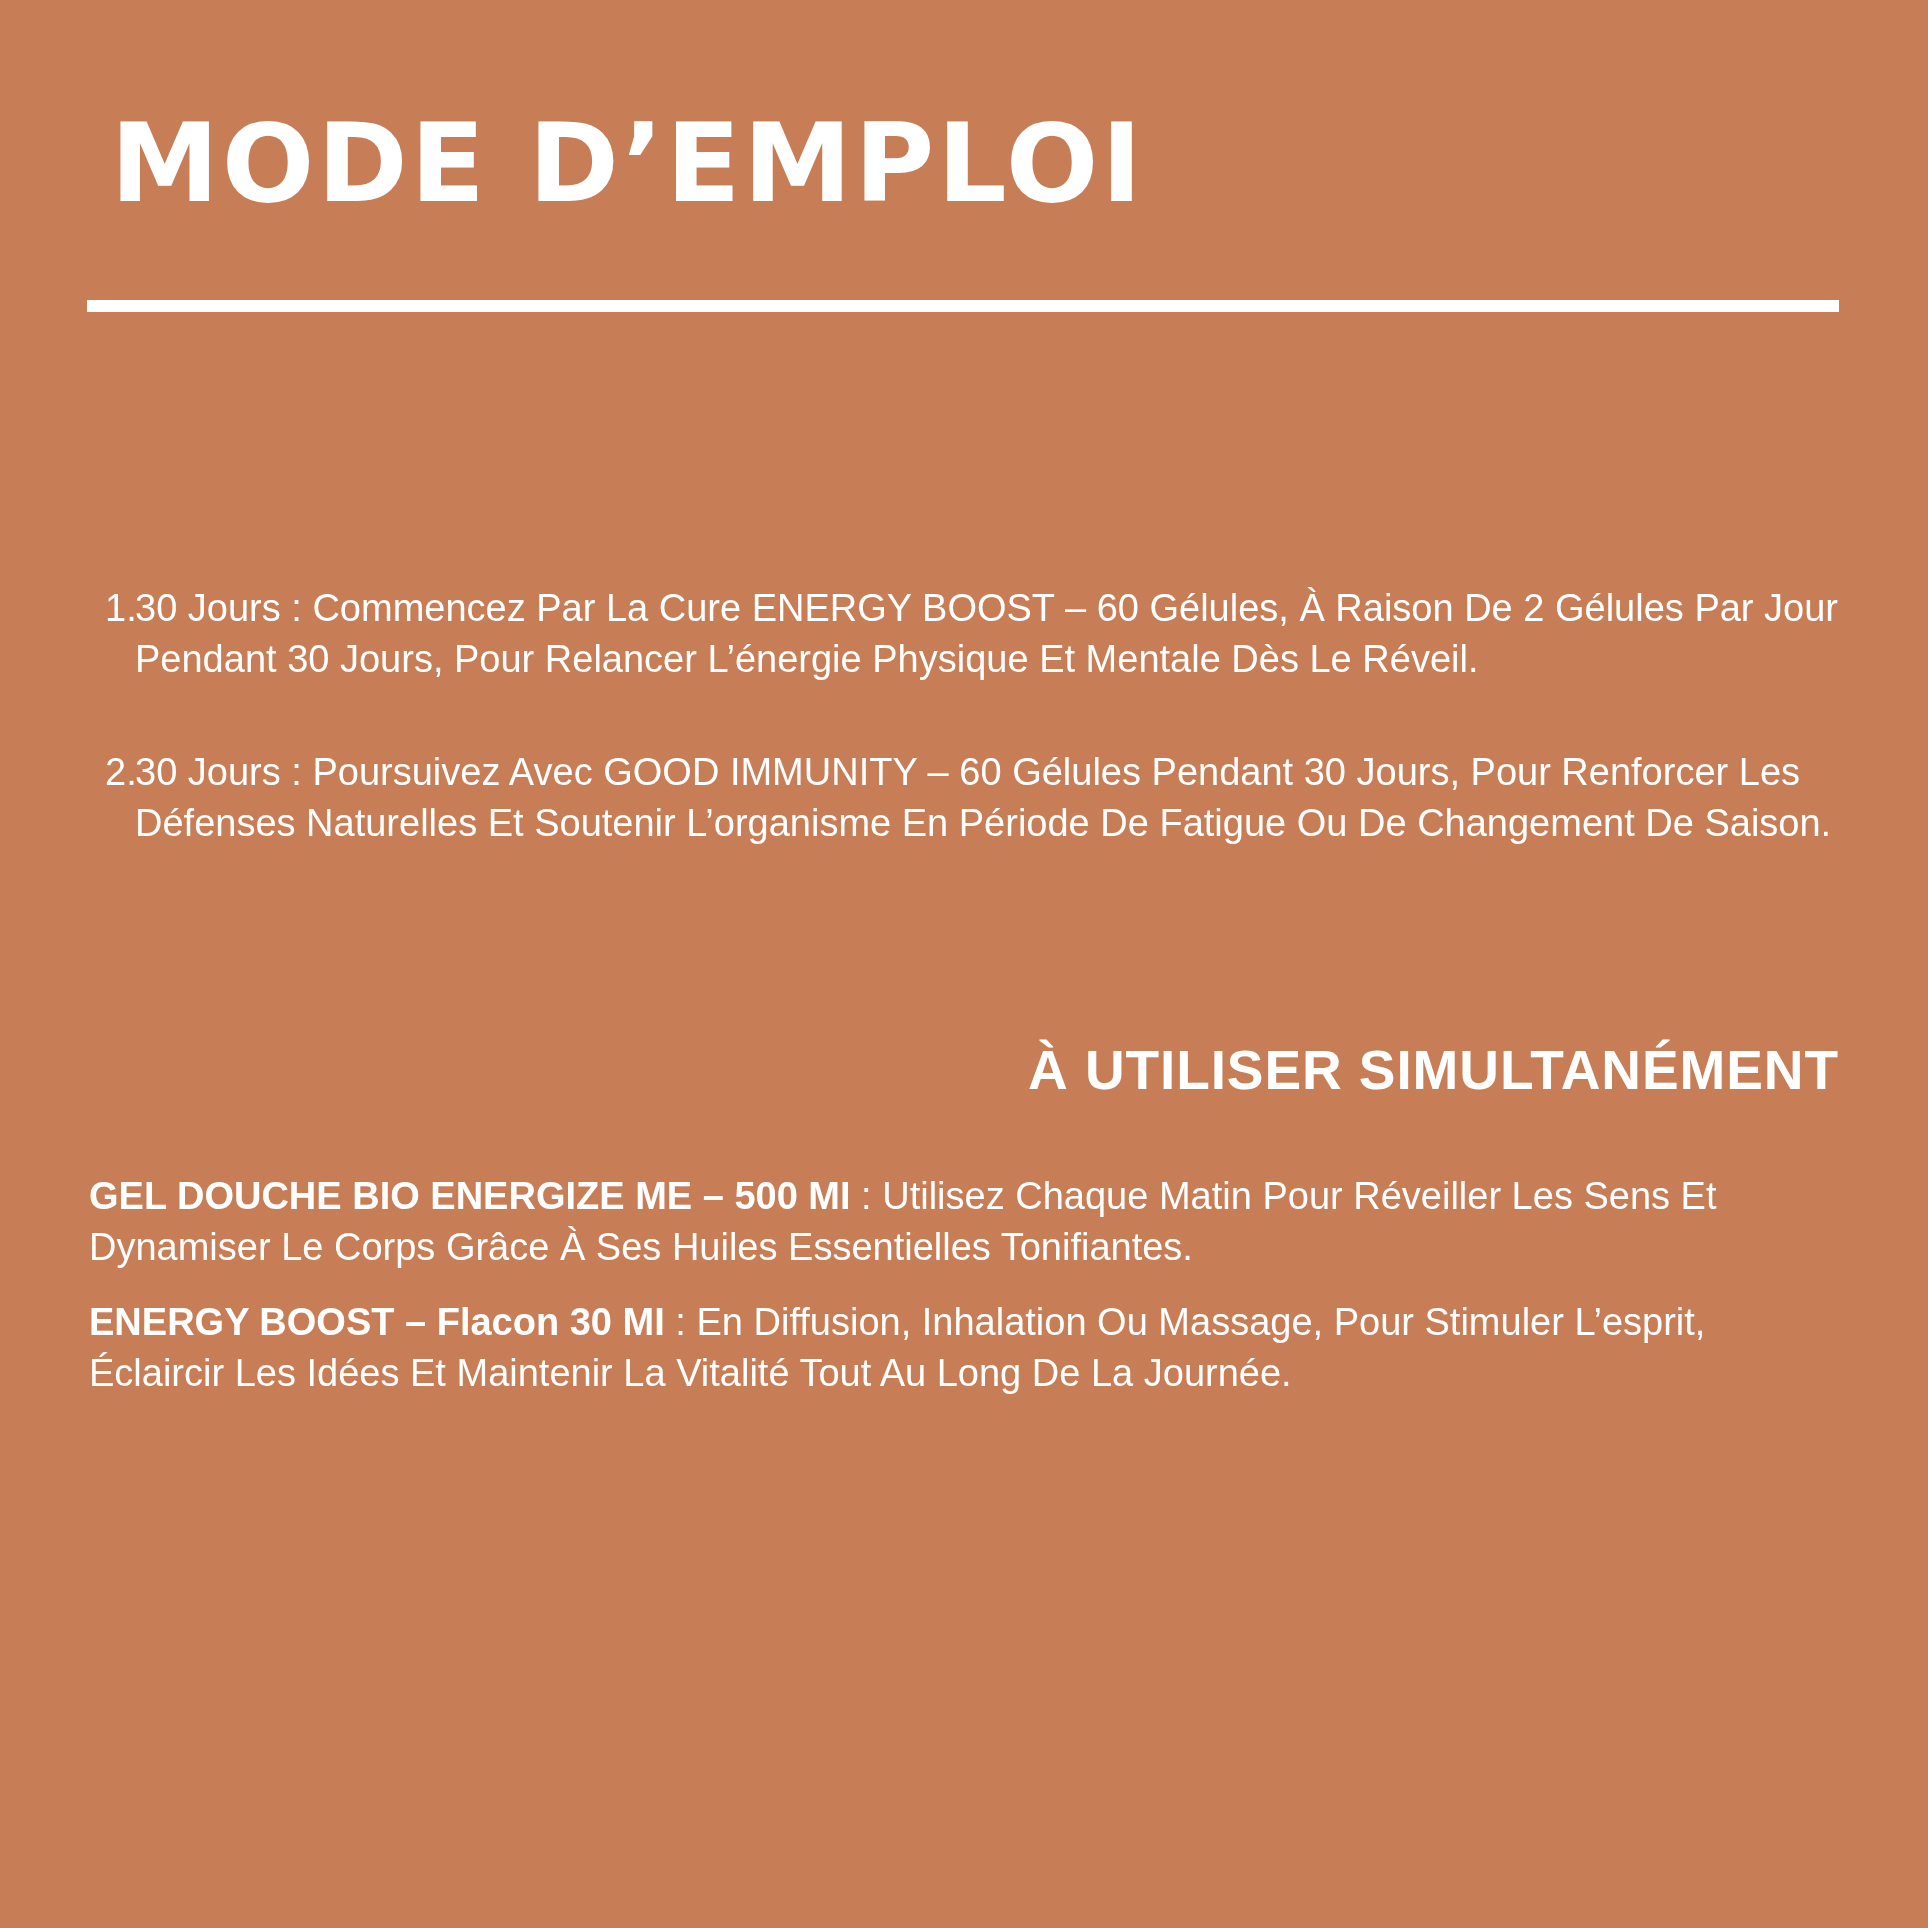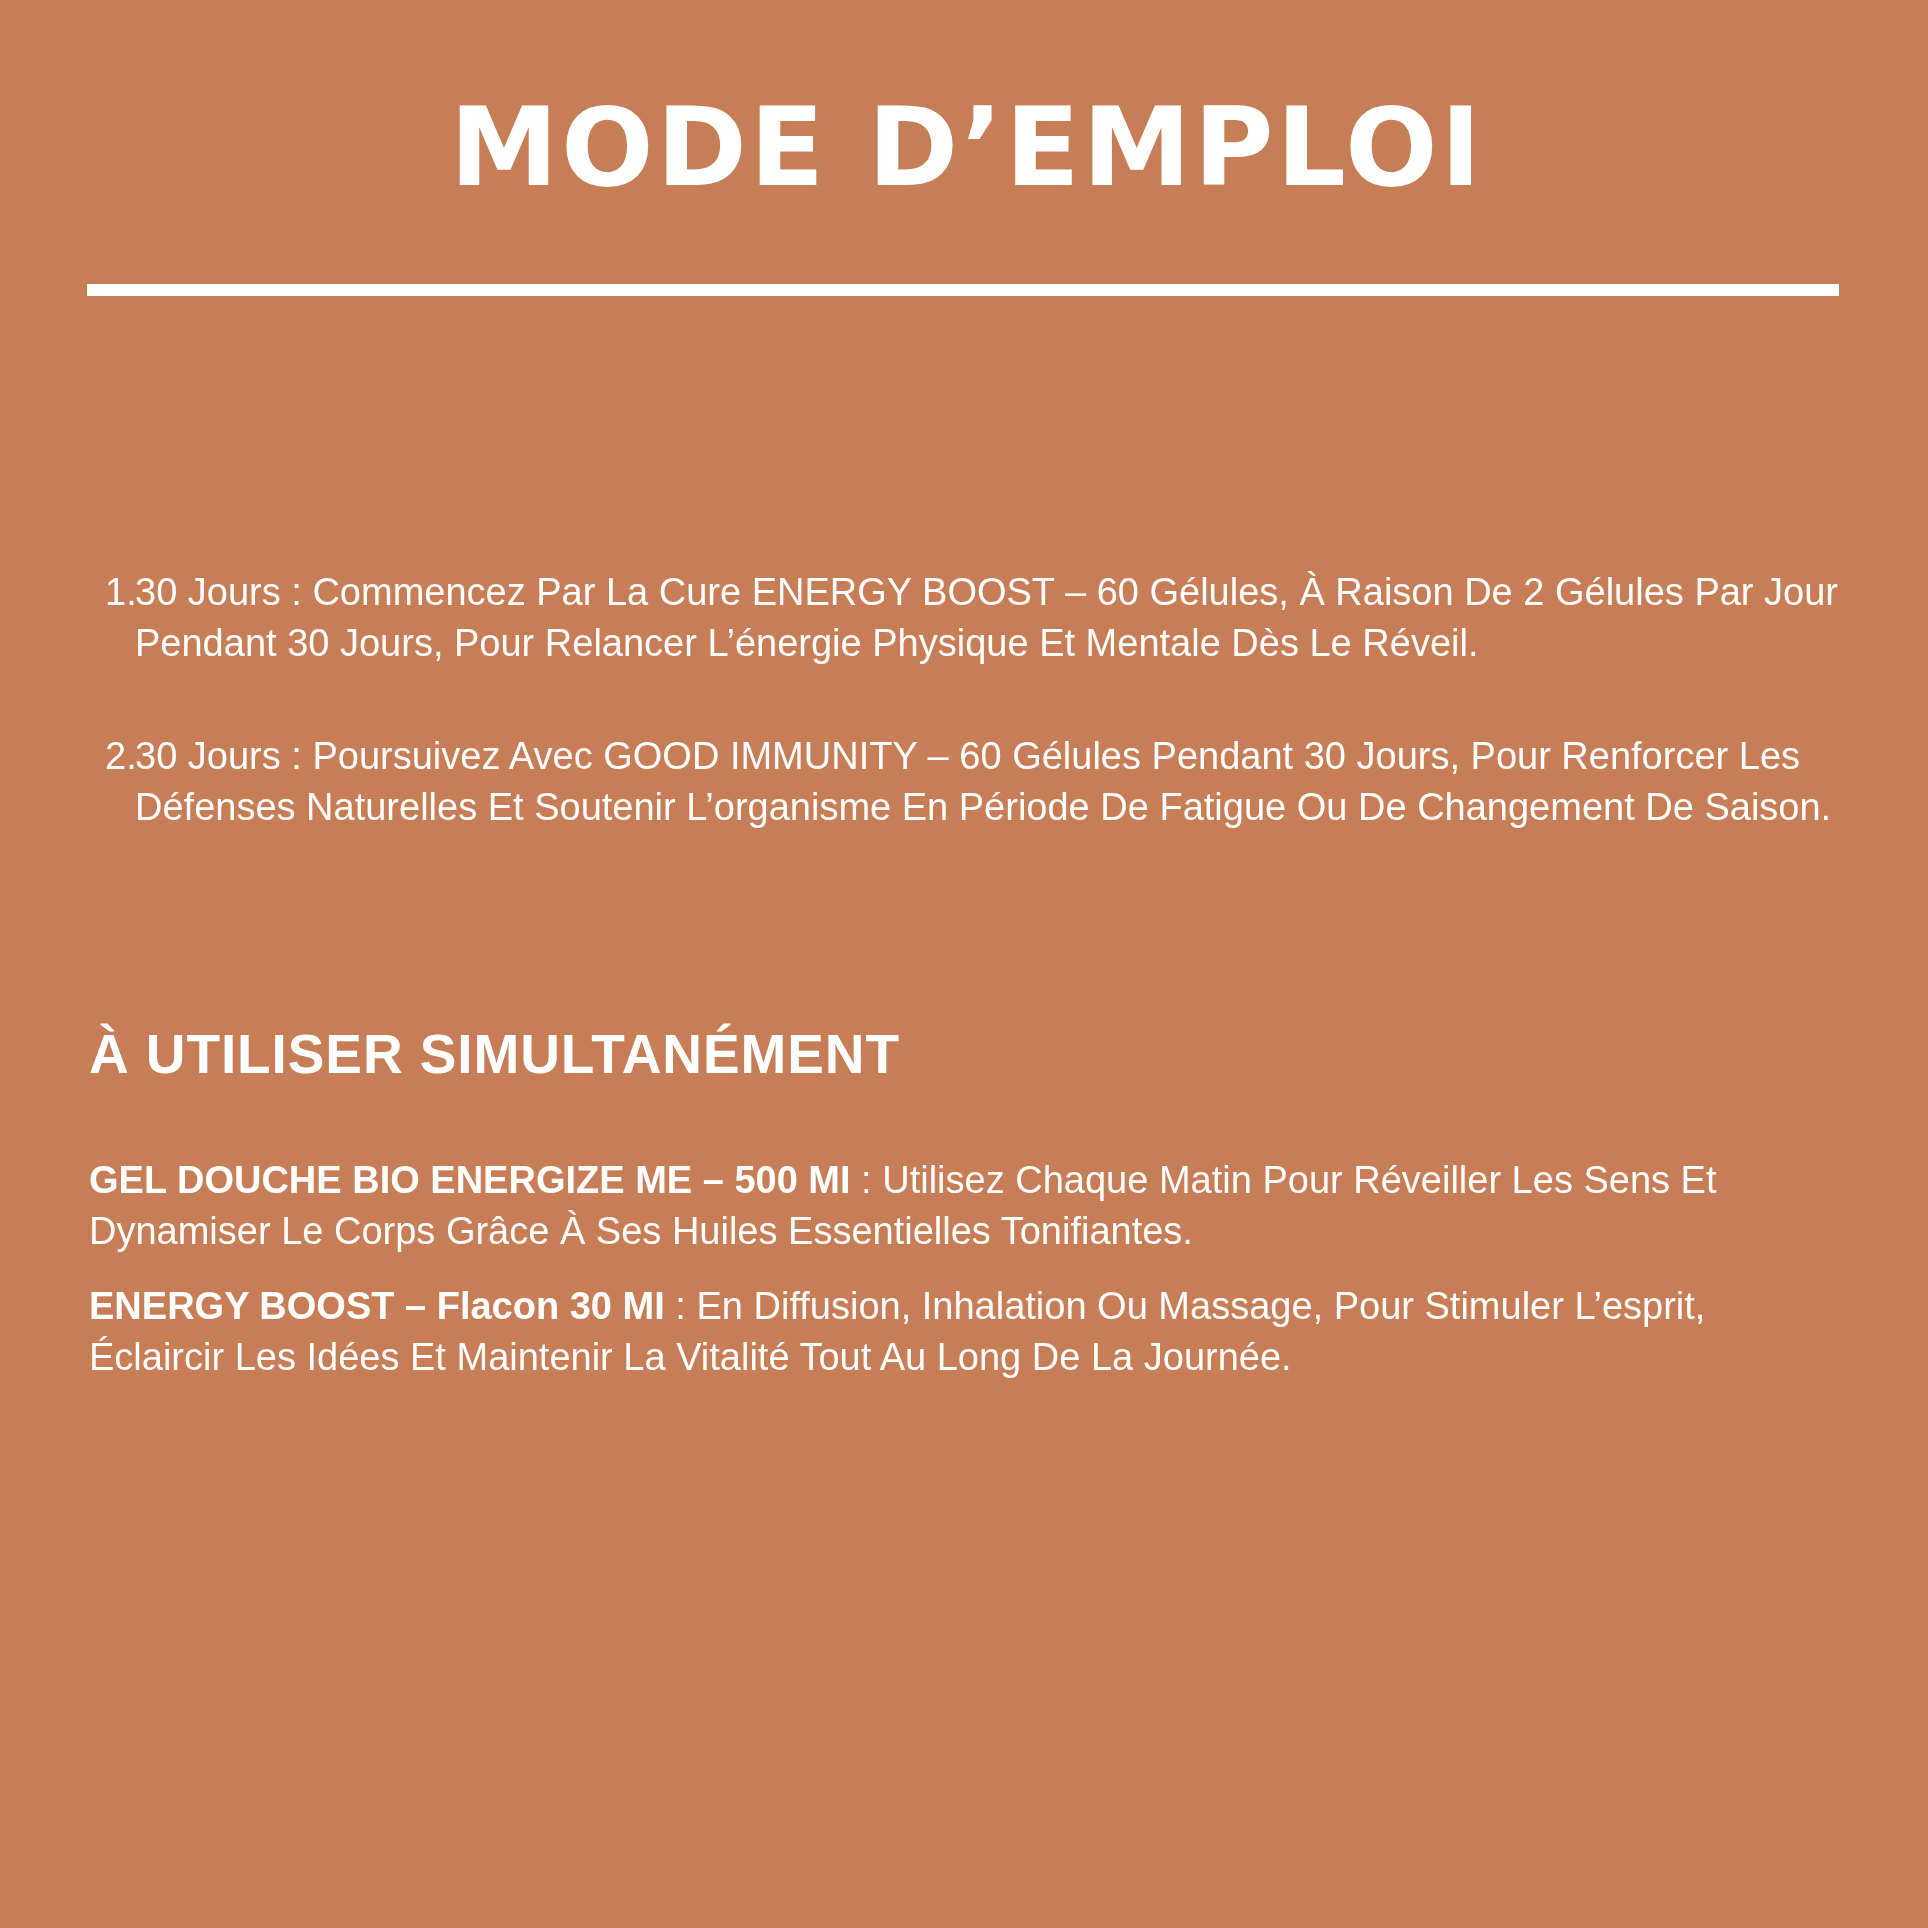--- a/index.html
+++ b/index.html
@@ -14,29 +14,28 @@
     font-family: "Liberation Sans", sans-serif;
     font-size: 38px;
     line-height: 51px;
     overflow: hidden;
     -webkit-font-smoothing: antialiased;
   }
   .container {
     padding: 80px 89px 0 89px;
   }
   .page-title {
-    margin: 0;
+    margin: 16px;
     padding-left: 5.6px;
     font-family: "DejaVu Sans", "Liberation Sans", sans-serif;
     font-weight: bold;
     font-size: 109px;
     line-height: 1.25;
     letter-spacing: 2.8px;
     white-space: nowrap;
-    text-align: center;
   }
   .title-divider {
     height: 11.3px;
     background: #ffffff;
     margin: 68px 0 0 -1.9px;
     border: none;
   }
   ol.instruction-list {
     list-style: none;
     margin: 271px 0 0 0;
@@ -52,20 +51,21 @@
     position: absolute;
     left: -30px;
     top: 0;
   }
   .section-heading {
     margin: 188px 0 0 0;
     font-size: 55px;
     line-height: 1.2;
     font-weight: bold;
     letter-spacing: 0.9px;
+    text-align: right;
   }
   .product-paragraph {
     margin: 68px 0 0 0;
   }
   .product-paragraph + .product-paragraph {
     margin-top: 24px;
   }
   .product-name {
     font-weight: bold;
   }

